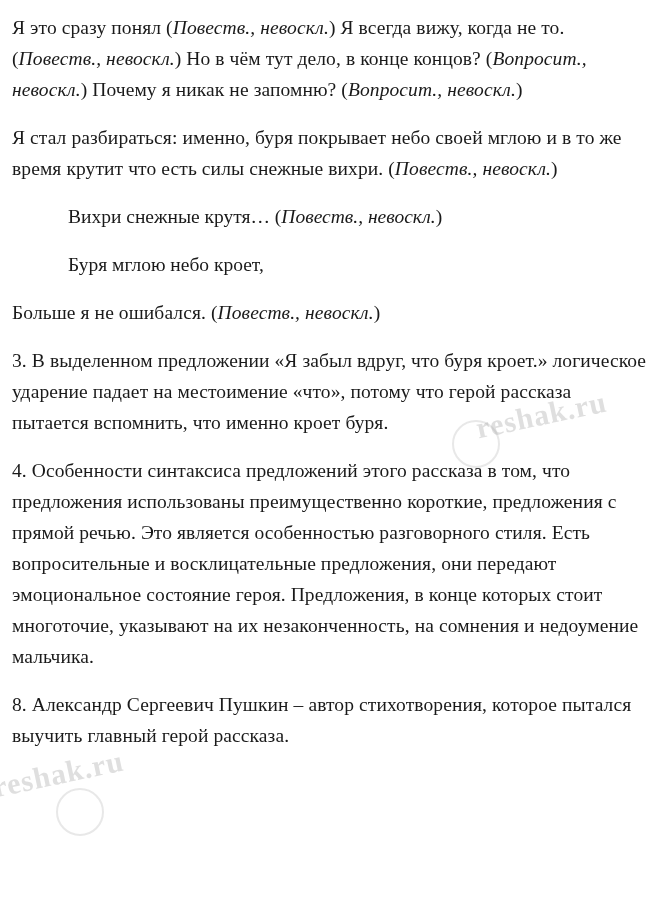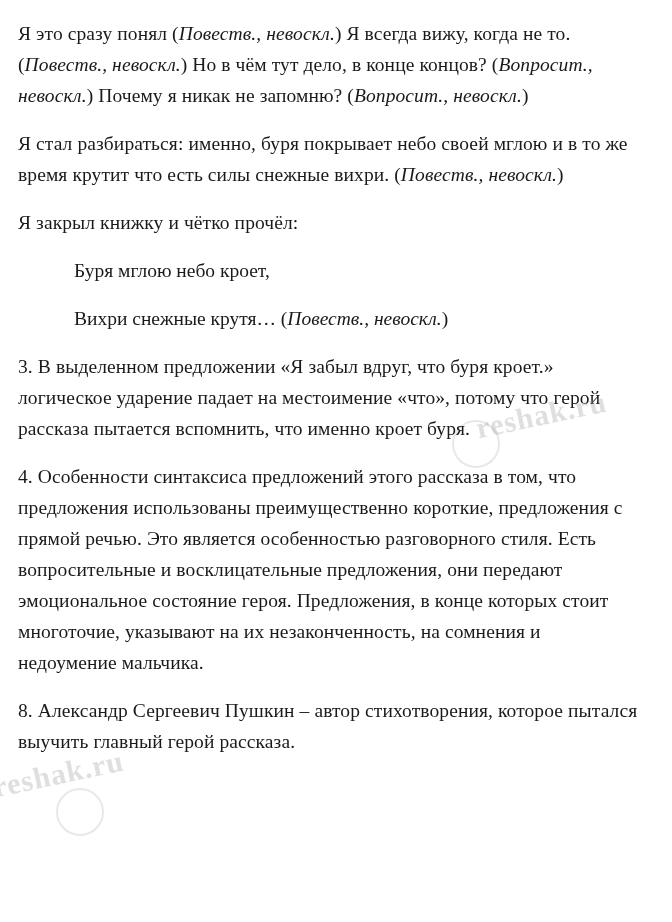--- a/index.html
+++ b/index.html
@@ -12,21 +12,21 @@
     height: 922px;
     position: relative;
     overflow: hidden;
     font-family: "Liberation Serif", serif;
     color: #1a1a1a;
   }
   .page {
     position: relative;
     width: 672px;
     height: 922px;
-    padding: 14px;
+    padding: 8px;
     box-sizing: border-box;
   }
   .content {
     position: relative;
     z-index: 2;
     padding: 4px 14px 0 4px;
   }
   p.para {
     margin: 0 0 17px 0;
     font-size: 19.5px;
@@ -82,25 +82,25 @@
 
 <div class="page">
 
   <div class="wm-ring ring-a"></div>
   <div class="wm-ring ring-b"></div>
 
   <div class="content">
 
     <p class="para" id="p1"><span>Я это сразу понял (</span><span class="it">Повеств., невоскл.</span><span>) Я всегда вижу, когда не то. (</span><span class="it">Повеств., невоскл.</span><span>) Но в чём тут дело, в конце концов? (</span><span class="it">Вопросит., невоскл.</span><span>) Почему я никак не запомню? (</span><span class="it">Вопросит., невоскл.</span><span>)</span></p>
     <p class="para" id="p3"><span>Я стал разбираться: именно, буря покрывает небо своей мглою и в то же время крутит что есть силы снежные вихри. (</span><span class="it">Повеств., невоскл.</span><span>)</span></p>
-    <p class="para" id="p4"><span>Я закрыл книжку и чётко прочёл:</span></p>
 
+    <p class="verse" id="v2"><span>Вихри снежные крутя… (</span><span class="it">Повеств., невоскл.</span><span>)</span></p>
     <p class="verse" id="v1"><span>Буря мглою небо кроет,</span></p>
-    <p class="verse" id="v2"><span>Вихри снежные крутя… (</span><span class="it">Повеств., невоскл.</span><span>)</span></p>
 
+    <p class="para" id="p5"><span>Больше я не ошибался. (</span><span class="it">Повеств., невоскл.</span><span>)</span></p>
     <p class="para" id="p6"><span>3. В выделенном предложении «Я забыл вдруг, что буря кроет.» логическое ударение падает на местоимение «что», потому что герой рассказа пытается вспомнить, что именно кроет буря.</span></p>
     <p class="para" id="p7"><span>4. Особенности синтаксиса предложений этого рассказа в том, что предложения использованы преимущественно короткие, предложения с прямой речью. Это является особенностью разговорного стиля. Есть вопросительные и восклицательные предложения, они передают эмоциональное состояние героя. Предложения, в конце которых стоит многоточие, указывают на их незаконченность, на сомнения и недоумение мальчика.</span></p>
     <p class="para" id="p8"><span>8. Александр Сергеевич Пушкин – автор стихотворения, которое пытался выучить главный герой рассказа.</span></p>
 
   </div>
 
   <div class="wm wm-1">reshak.ru</div>
   <div class="wm wm-2">reshak.ru</div>
 
 </div>

